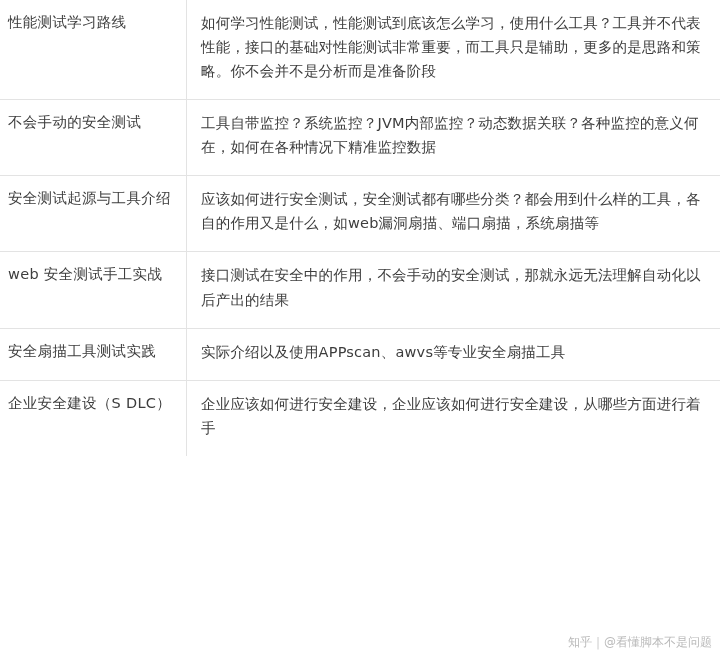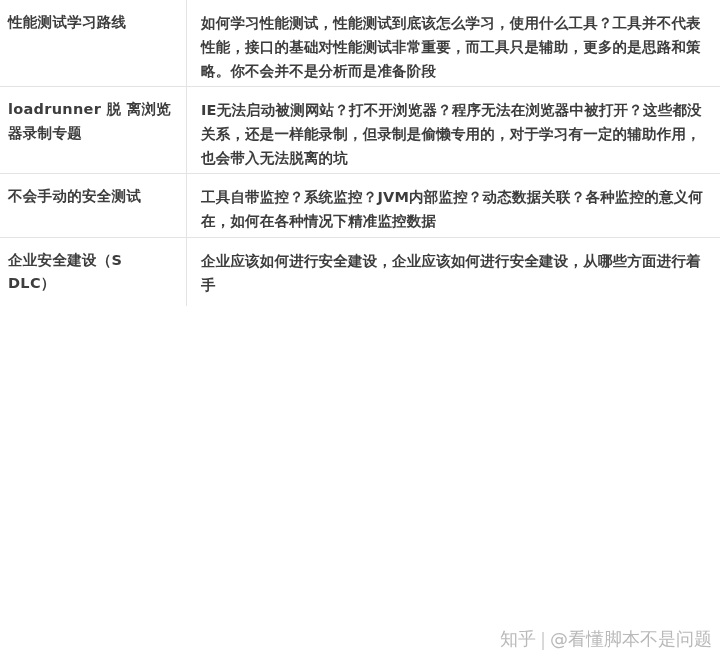--- a/index.html
+++ b/index.html
@@ -12,54 +12,53 @@
     background: #ffffff;
     font-family: "DejaVu Sans", "Liberation Sans", sans-serif;
     color: #3a3a3a;
     overflow: hidden;
     position: relative;
   }
   .table {
     width: 720px;
     border-collapse: collapse;
     table-layout: fixed;
-    font-weight: bold;
   }
   .table tr {
     border-bottom: 1px solid #e3e3e3;
   }
   .table tr:last-child {
     border-bottom: none;
     margin-top: 36px;
   }
   .cell-topic {
     width: 166px;
     padding: 11px 12px 11px 8px;
     vertical-align: top;
     font-size: 14.5px;
     line-height: 1.62;
     border-right: 1px solid #e3e3e3;
     color: #3d3d3d;
     letter-spacing: 0.3px;
     word-break: break-word;
   }
   .cell-desc {
-    padding: 11px 8px 3px 14px;
+    padding: 11px 8px 16px 14px;
     vertical-align: top;
     font-size: 14.5px;
     line-height: 1.66;
     color: #3d3d3d;
     letter-spacing: 0.2px;
     word-break: break-word;
   }
   .watermark {
     position: absolute;
     right: 8px;
     bottom: 4px;
-    font-size: 18px;
+    font-size: 12px;
     color: #b9b9b9;
     display: flex;
     align-items: center;
     gap: 4px;
     white-space: nowrap;
   }
   .watermark .wm-at {
     letter-spacing: 0;
   }
   .wm-sep {
@@ -69,26 +68,34 @@
 </head>
 <body>
 
 <table class="table">
   <tbody>
     <tr>
       <td class="cell-topic">性能测试学习路线</td>
       <td class="cell-desc">如何学习性能测试，性能测试到底该怎么学习，使用什么工具？工具并不代表性能，接口的基础对性能测试非常重要，而工具只是辅助，更多的是思路和策略。你不会并不是分析而是准备阶段</td>
     </tr>
     <tr>
-      <td class="cell-topic">loadrunner 脱 离浏览器录制专题</td>
-      <td class="cell-desc">IE无法启动被测网站？打不开浏览器？程序无法在浏览器中被打开？这些都没关系，还是一样能录制，但录制是偷懒专用的，对于学习有一定的辅助作用，也会带入无法脱离的坑</td>
+      <td class="cell-topic">不会手动的安全测试</td>
+      <td class="cell-desc">工具自带监控？系统监控？JVM内部监控？动态数据关联？各种监控的意义何在，如何在各种情况下精准监控数据</td>
     </tr>
     <tr>
-      <td class="cell-topic">不会手动的安全测试</td>
-      <td class="cell-desc">工具自带监控？系统监控？JVM内部监控？动态数据关联？各种监控的意义何在，如何在各种情况下精准监控数据</td>
+      <td class="cell-topic">安全测试起源与工具介绍</td>
+      <td class="cell-desc">应该如何进行安全测试，安全测试都有哪些分类？都会用到什么样的工具，各自的作用又是什么，如web漏洞扇描、端口扇描，系统扇描等</td>
+    </tr>
+    <tr>
+      <td class="cell-topic">web 安全测试手工实战</td>
+      <td class="cell-desc">接口测试在安全中的作用，不会手动的安全测试，那就永远无法理解自动化以后产出的结果</td>
+    </tr>
+    <tr>
+      <td class="cell-topic">安全扇描工具测试实践</td>
+      <td class="cell-desc">实际介绍以及使用APPscan、awvs等专业安全扇描工具</td>
     </tr>
     <tr>
       <td class="cell-topic">企业安全建设（S DLC）</td>
       <td class="cell-desc">企业应该如何进行安全建设，企业应该如何进行安全建设，从哪些方面进行着手</td>
     </tr>
   </tbody>
 </table>
 
 <div class="watermark">
   <span>知乎</span>

